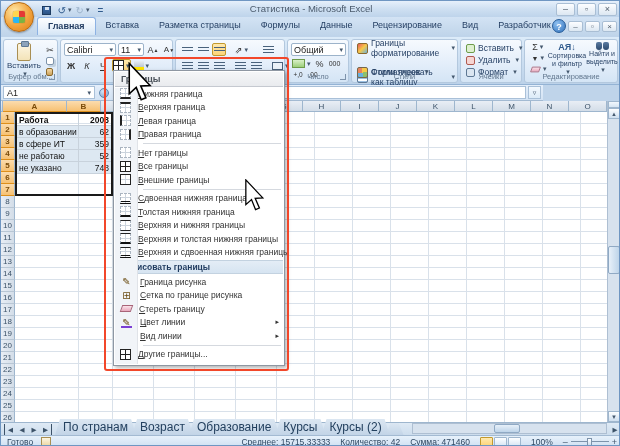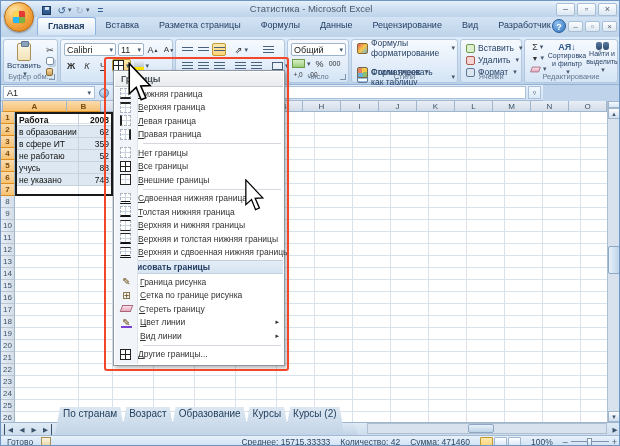--- a/index.html
+++ b/index.html
@@ -82,21 +82,21 @@
   .dc.b{width:32px;text-align:right;}
   .drow.selrow .dc{background:#dde8f2;}
   
   #vscroll{position:absolute;left:606px;top:100px;width:13px;height:321px;background:#d7e2ee;border-left:1px solid #aebfd2;}
   .scr-btn{width:12px;height:11px;background:linear-gradient(#fdfeff,#cfdfef);border:1px solid #9fb6cd;font-size:6px;text-align:center;line-height:10px;color:#44586e;}
   #vthumb{position:absolute;left:0;top:145px;width:12px;height:28px;background:linear-gradient(90deg,#e7f0f9,#bed4e9);border:1px solid #8fa9c4;border-radius:2px;}
   #vsplit{width:12px;height:7px;background:linear-gradient(#f3f8fd,#d6e5f3);border:1px solid #9fb6cd;}
   
   #tabbar{position:absolute;left:0;top:421px;width:620px;height:13px;background:linear-gradient(#dfeaf5,#cddded);border-top:1px solid #9eb6ce;display:flex;align-items:flex-end;}
   .nav{width:12px;height:11px;font-size:6.5px;text-align:center;line-height:11px;color:#3c5268;}
-  .stab{height:28px;font-size:10px;color:#24415f;padding:1px 8px 0;background:linear-gradient(#dce7f2,#c2d4e7);clip-path:polygon(5px 0,calc(100% - 5px) 0,100% 100%,0 100%);margin-right:-4px;}
+  .stab{height:16px;font-size:12px;color:#24415f;padding:1px 8px 0;background:linear-gradient(#dce7f2,#c2d4e7);clip-path:polygon(5px 0,calc(100% - 5px) 0,100% 100%,0 100%);margin-right:-4px;}
   .stab.active{background:#fdfeff;font-weight:bold;z-index:2;}
   #tab-stub{width:18px;height:12px;background:linear-gradient(#dce7f2,#c2d4e7);clip-path:polygon(5px 0,calc(100% - 5px) 0,100% 100%,0 100%);margin-right:2px;}
   #hscroll{flex:1;height:11px;margin:0 2px 1px 6px;background:#d7e2ee;border:1px solid #aebfd2;position:relative;}
   #hthumb{position:absolute;left:42%;top:0;width:26px;height:9px;background:linear-gradient(#e7f0f9,#bed4e9);border:1px solid #8fa9c4;border-radius:2px;}
   
   #statusbar{position:absolute;left:0;top:434px;width:620px;height:12px;background:linear-gradient(#e7f1fb,#cfe0f2);border-top:1px solid #a3bad2;display:flex;align-items:center;font-size:8.5px;color:#2e4761;}
   #status-right{margin-left:auto;display:flex;align-items:center;gap:10px;padding-right:4px;}
   .viewbtn{width:13px;height:10px;background:linear-gradient(#fdfeff,#d6e5f3);border:1px solid #9fb6cd;border-radius:1px;}
   .viewbtn.pressed{background:linear-gradient(#ffe9ae,#fcd377);border-color:#c2992e;}
   #zoom-slider{display:flex;align-items:center;gap:3px;}
@@ -294,21 +294,21 @@
         <span class="sbtn" style="font-size:6.5px;height:10px;">+,0</span>
         <span class="sbtn" style="font-size:6.5px;height:10px;">,00</span>
       </div>
       <div class="glabel">Число</div>
       <div class="launcher"></div>
     </div>
 
     <div class="rgroup" style="left:350px;width:107px;">
       <div class="menurow" style="position:absolute;left:3px;top:2px;">
         <span class="ic" style="background:linear-gradient(135deg,#e85d5d,#f7c948,#68b1e0);border:1px solid #8c6a2d;"></span>
-        <span>Формулы форматирование</span>
+        <span>Границы форматирование</span>
           <span class="da">▾</span>
       </div>
       <div class="menurow" style="position:absolute;left:3px;top:31px;">
         <span class="ic" style="background:repeating-linear-gradient(#9bc0e2 0 2px,#fff 2px 4px);border:1px solid #5e7894;"></span>
         <span>Форматировать как таблицу</span>
           <span class="da">▾</span>
       </div>
       <div class="menurow" style="position:absolute;left:3px;top:26px;">
         <span class="ic" style="background:conic-gradient(#f7c948 0 25%,#8ec06c 0 50%,#68b1e0 0 75%,#e8845d 0);border:1px solid #77674a;"></span>
         <span>Стили ячеек</span>
@@ -454,24 +454,20 @@
         </div>
         <div class="drow selrow">
           <div class="dc a">в сфере ИТ</div>
           <div class="dc b">359</div>
         </div>
         <div class="drow selrow">
           <div class="dc a">не работаю</div>
           <div class="dc b">52</div>
         </div>
         <div class="drow selrow">
-          <div class="dc a">учусь</div>
-          <div class="dc b">88</div>
-        </div>
-        <div class="drow selrow">
           <div class="dc a">не указано</div>
           <div class="dc b">748</div>
         </div>
       </div>
   </div>
 
   <div id="vscroll">
     <div id="vsplit"></div>
     <div class="scr-btn">▲</div>
     <div id="vthumb"></div>

